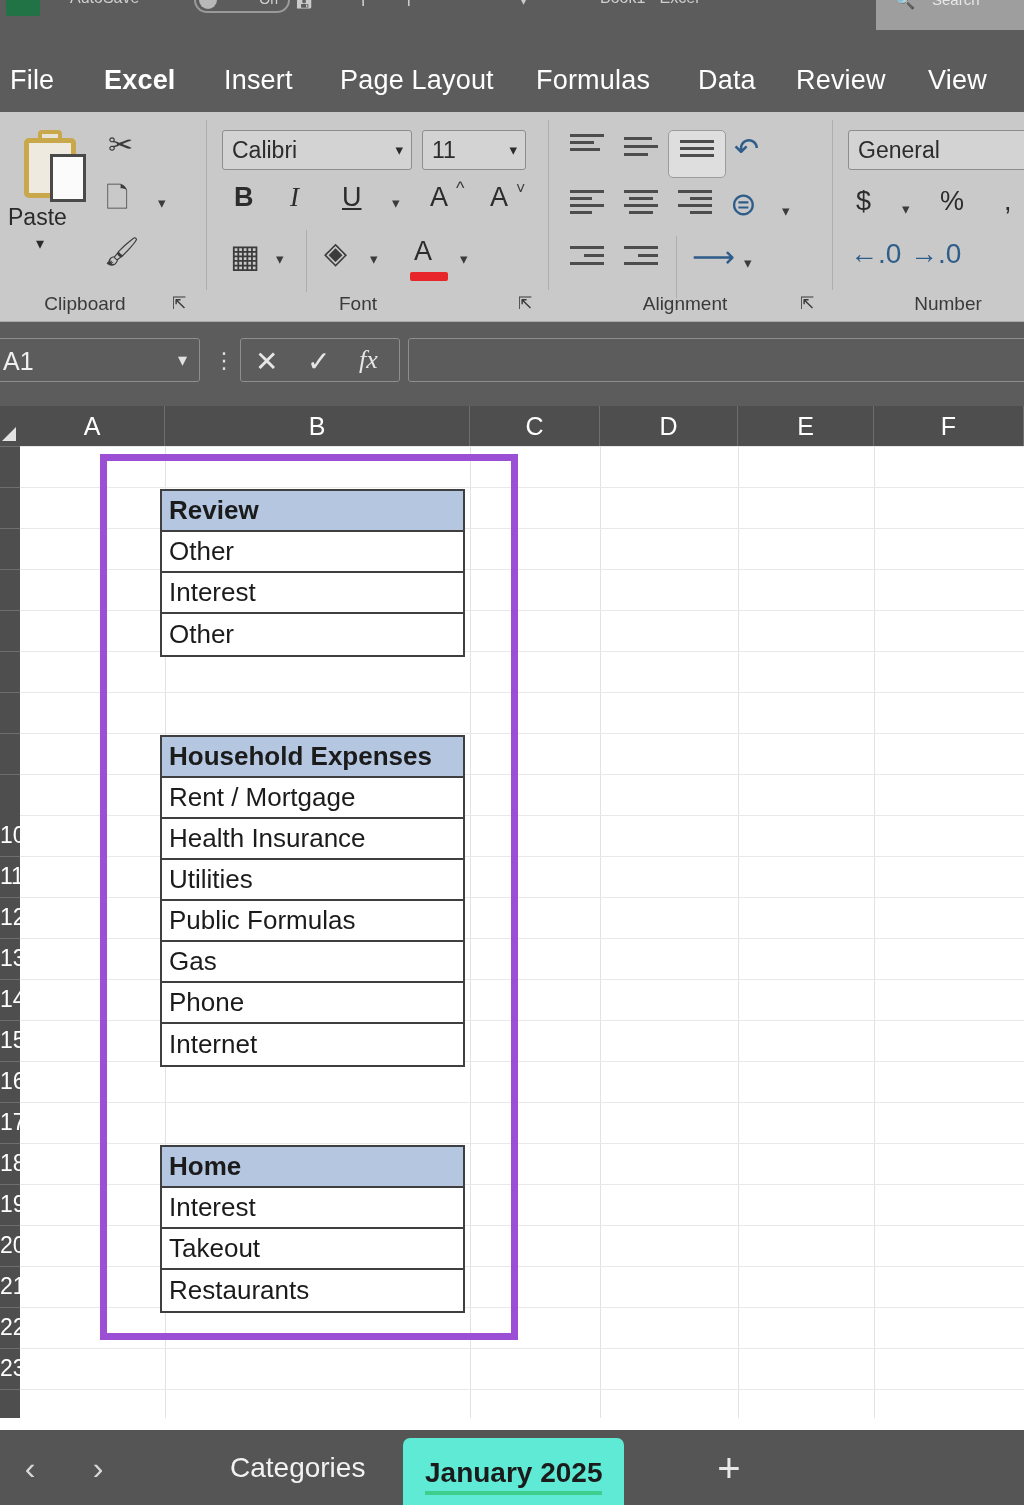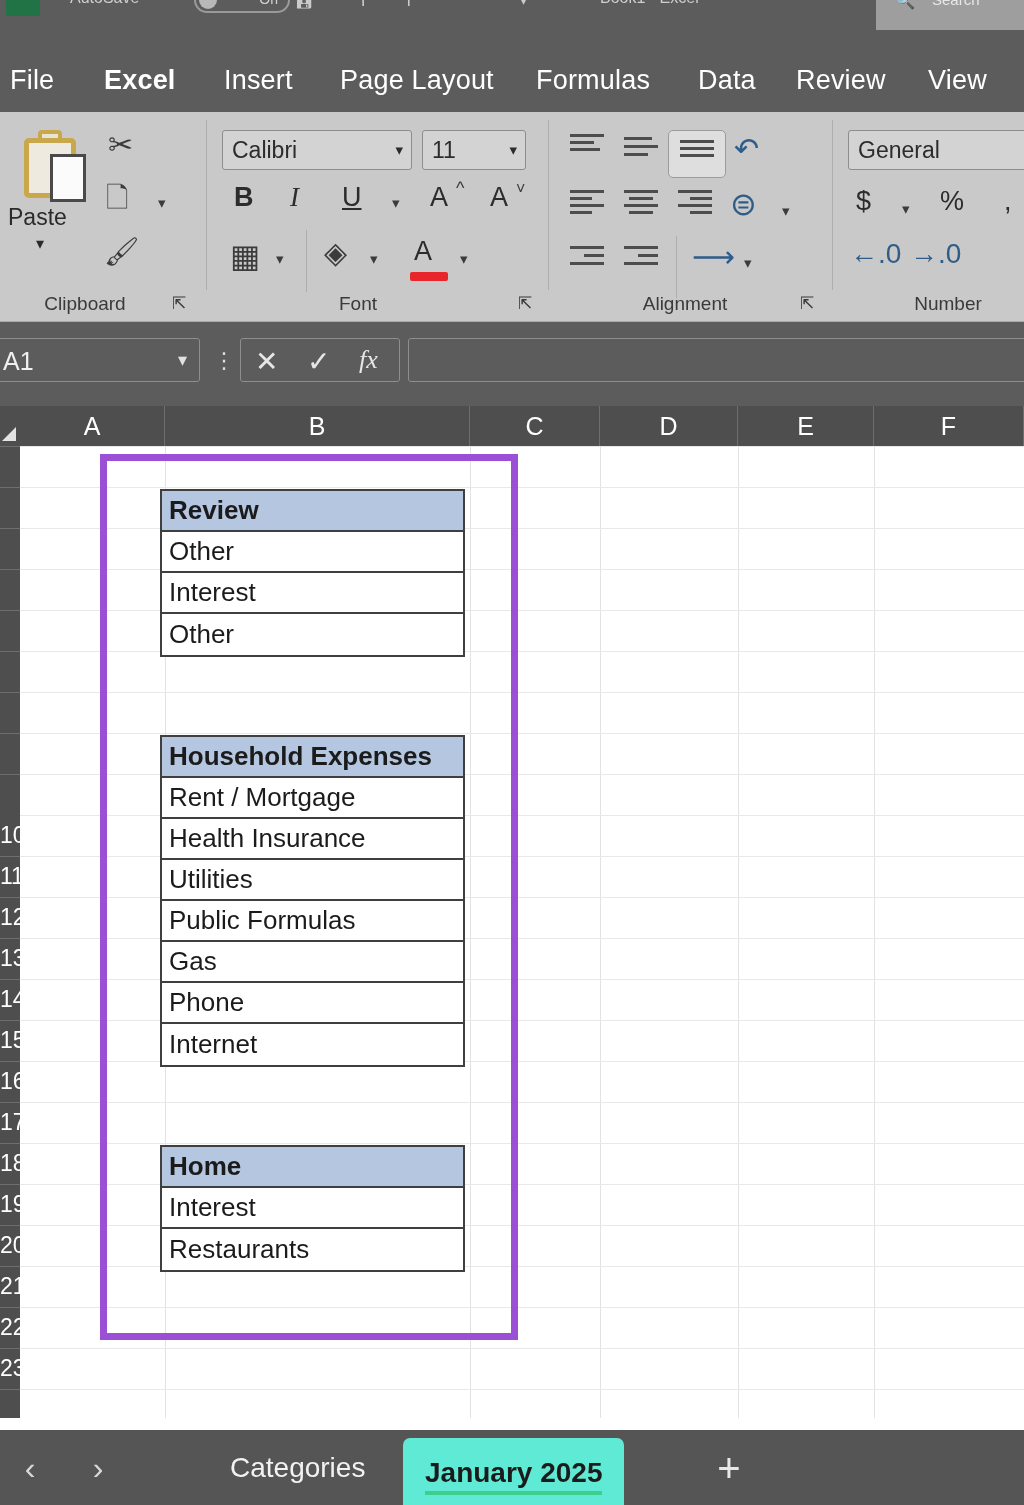--- a/index.html
+++ b/index.html
@@ -476,20 +476,21 @@
     <div class="cat-row">Utilities</div>
     <div class="cat-row">Public Formulas</div>
     <div class="cat-row">Gas</div>
     <div class="cat-row">Phone</div>
     <div class="cat-row">Internet</div>
   </div>
 
   <div class="cat-block" style="top:1145px;">
     <div class="cat-row hdr" style="background: rgb(180, 198, 224);">Home</div>
     <div class="cat-row">Interest</div>
+    <div class="cat-row">Takeout</div>
     <div class="cat-row">Restaurants</div>
   </div>
 
   <div class="annot-box" style="border-color: rgb(155, 79, 212);"></div>
 
   <div class="statusbar">
     <div class="nav-arrow" style="left:10px;">‹</div>
     <div class="nav-arrow" style="left:78px;">›</div>
     <div class="sheet-tab" style="left:208px;">Categories</div>
     <div class="sheet-tab active" style="left:403px;">January 2025</div>

